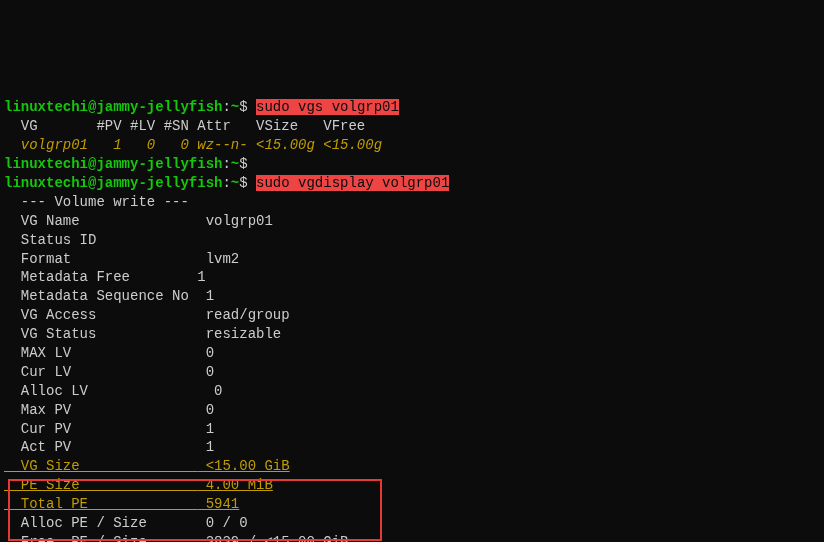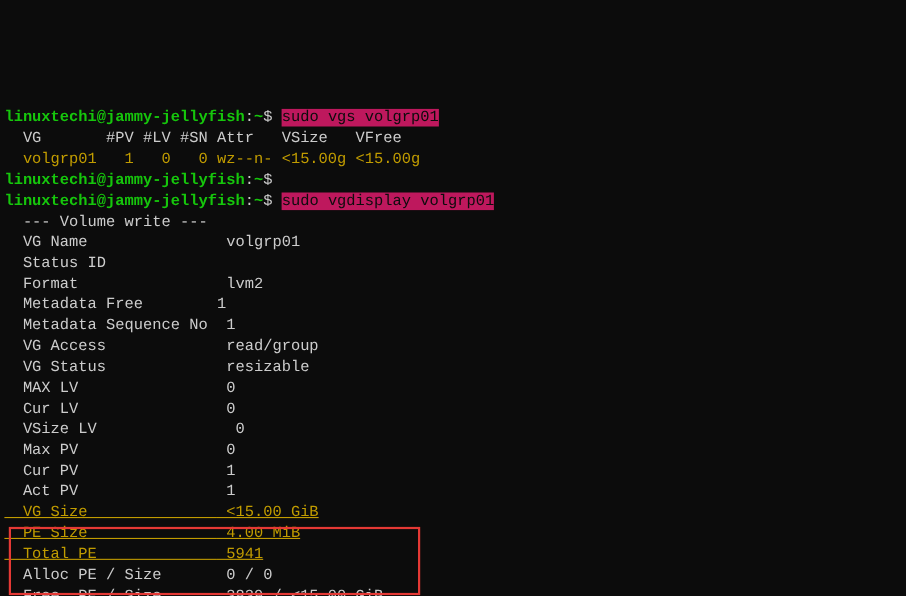--- a/index.html
+++ b/index.html
@@ -6,22 +6,22 @@
       margin: 0;
       padding: 4px;
       background-color: #0c0c0c;
       font-family: 'Consolas', 'Courier New', monospace;
       font-size: 14px;
       line-height: 1.35;
       color: #cccccc;
       white-space: pre;
     }
     .green { color: #16c60c; font-weight: bold; }
-    .yellow-bg { background-color: #be185d; color: #0c0c0c; }
-    .vg-output { color: #c19c00; }
+    .yellow-bg { background-color: #ef4444; color: #0c0c0c; }
+    .vg-output { color: #c19c00; font-style: italic; }
     .info-label-yellow { color: #c19c00; text-decoration: underline; }
     .highlight-box {
       border: 2px solid #e53935;
       position: absolute;
       pointer-events: none;
     }
     .content-wrapper {
       position: relative;
     }
   </style>
@@ -39,21 +39,21 @@
 <span>  --- Volume write ---</span>
 <span>  VG Name              </span><span> volgrp01</span>
 <span>  Status ID</span><span></span>
 <span>  Format               </span><span> lvm2</span>
 <span>  Metadata Free       </span><span> 1</span>
 <span>  Metadata Sequence No </span><span> 1</span>
 <span>  VG Access            </span><span> read/group</span>
 <span>  VG Status            </span><span> resizable</span>
 <span>  MAX LV               </span><span> 0</span>
 <span>  Cur LV               </span><span> 0</span>
-<span>  VSize LV              </span><span> 0</span>
+<span>  Alloc LV              </span><span> 0</span>
 <span>  Max PV               </span><span> 0</span>
 <span>  Cur PV               </span><span> 1</span>
 <span>  Act PV               </span><span> 1</span>
 <span class="info-label-yellow">  VG Size              </span><span class="info-label-yellow"> &lt;15.00 GiB</span>
 <span class="info-label-yellow">  PE Size              </span><span class="info-label-yellow"> 4.00 MiB</span>
 <span class="info-label-yellow">  Total PE             </span><span class="info-label-yellow"> 5941</span>
 <span>  Alloc PE / Size      </span><span> 0 / 0</span>
 <span>  Free  PE / Size      </span><span> 3839 / &lt;15.00 GiB</span>
 
 

